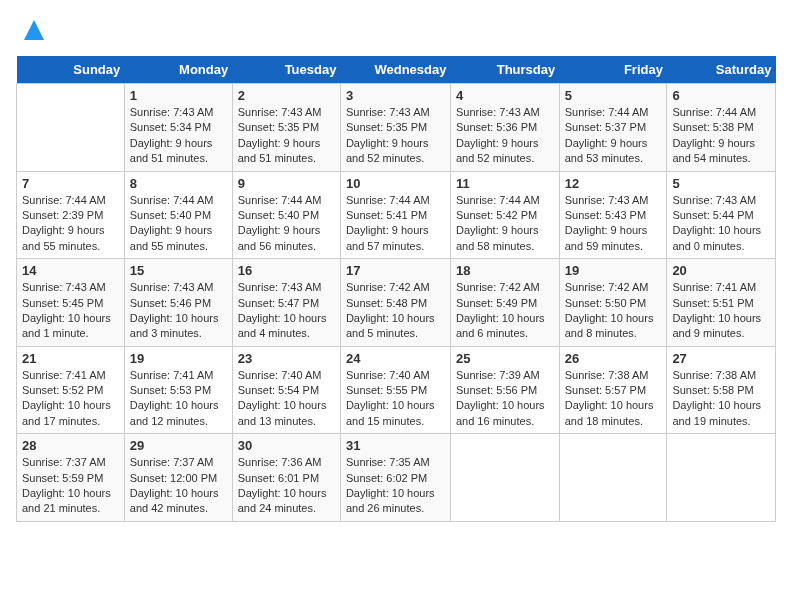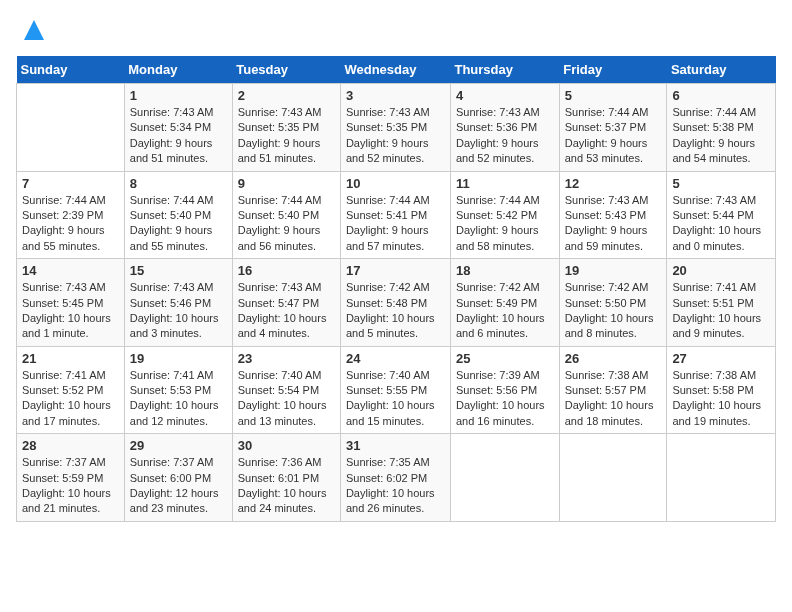--- a/index.html
+++ b/index.html
@@ -54,21 +54,21 @@
     }
     table {
       width: 100%;
       border-collapse: collapse;
       font-size: 11px;
     }
     thead tr th {
       background: #1565C0;
       color: #fff;
       padding: 6px 4px;
-      text-align: left;
+      text-align: right;
       font-size: 13px;
       font-weight: bold;
     }
     tbody tr td {
       border: 1px solid #ccc;
       vertical-align: top;
       padding: 4px 5px;
       width: 113px;
       min-height: 80px;
       color: #333;
@@ -355,22 +355,22 @@
           <div class="day-detail">
             <div>Sunrise: 7:37 AM</div>
             <div>Sunset: 5:59 PM</div>
             <div>Daylight: 10 hours and 21 minutes.</div>
           </div>
         </td>
         <td>
           <span class="day-number">29</span>
           <div class="day-detail">
             <div>Sunrise: 7:37 AM</div>
-            <div>Sunset: 6:00 PM</div>
-            <div>Daylight: 12 hours and 23 minutes.</div>
+            <div>Sunset: 12:00 PM</div>
+            <div>Daylight: 10 hours and 42 minutes.</div>
           </div>
         </td>
         <td>
           <span class="day-number">30</span>
           <div class="day-detail">
             <div>Sunrise: 7:36 AM</div>
             <div>Sunset: 6:01 PM</div>
             <div>Daylight: 10 hours and 24 minutes.</div>
           </div>
         </td>

